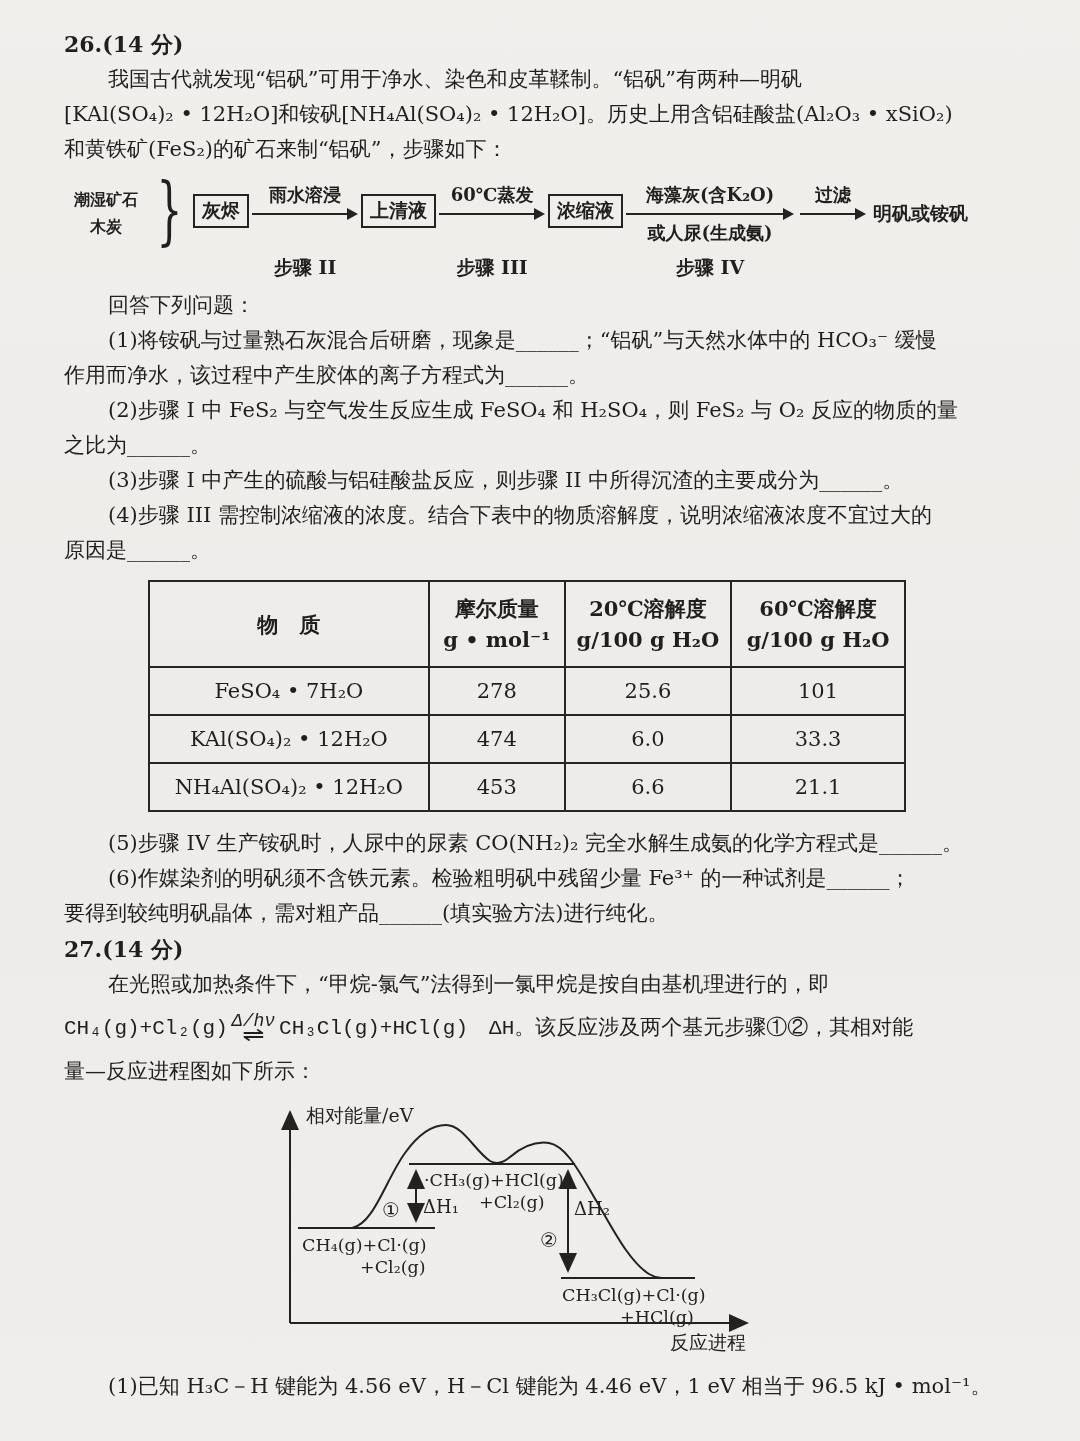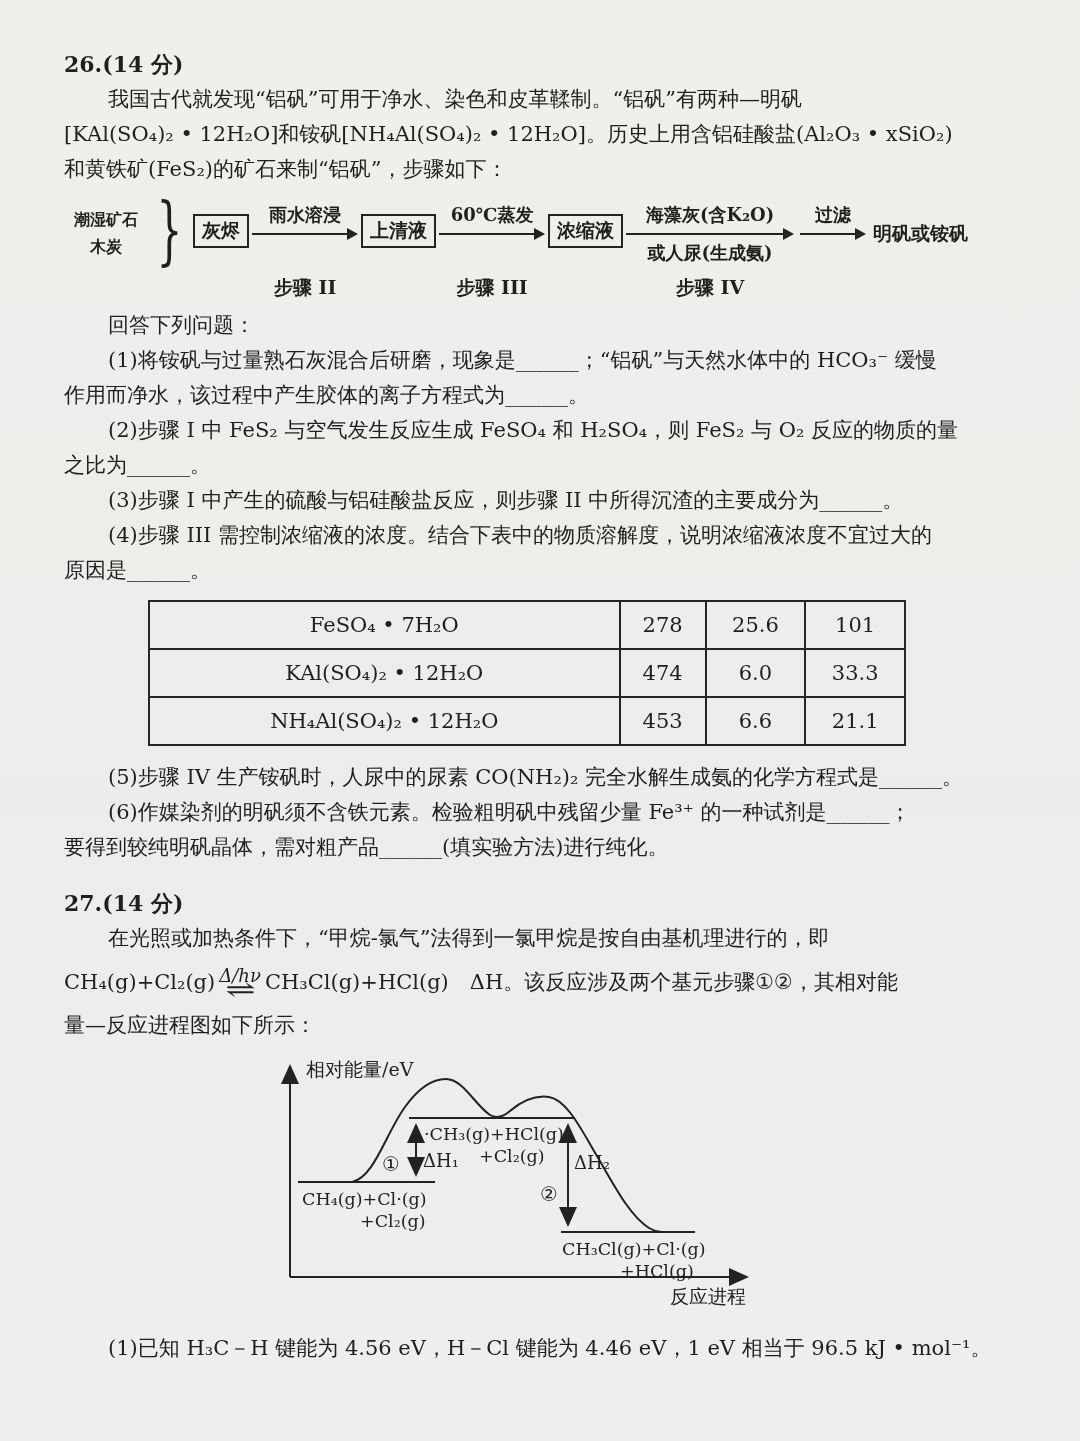--- a/index.html
+++ b/index.html
@@ -3,21 +3,21 @@
 <meta charset="utf-8">
 <style>
   html,body{margin:0;padding:0;}
   body{
     width:1080px;height:1441px;box-sizing:border-box;
     padding:26px 56px 0 64px;
     background:linear-gradient(180deg,#f0efec 0%,#edecea 55%,#efeeec 100%);
     font-family:"DejaVu Serif","Liberation Serif","DejaVu Sans",serif;
     color:#201f1d;
   }
-  .qheader{font-weight:bold;font-size:22px;line-height:36px;margin-top:20px;}
+  .qheader{font-weight:bold;font-size:22px;line-height:36px;}
   .line{font-size:21px;line-height:35px;white-space:nowrap;}
   .ind{text-indent:44px;}
   .sec{margin:0;}
 
   
   .fc{display:flex;align-items:flex-start;margin:10px 0 8px 0;}
   .fc-input{display:flex;flex-direction:column;align-items:center;
     font-size:16px;font-weight:600;line-height:27px;margin-top:9px;width:84px;flex-shrink:0;}
   .fc-brace{font-size:74px;font-weight:300;line-height:78px;margin:-6px 0 0 -2px;
     transform:scaleX(.55);flex-shrink:0;}
@@ -37,27 +37,27 @@
 
   
   table.sol{border-collapse:collapse;margin:12px 0 14px 84px;width:758px;
     font-size:21px;color:#201f1d;}
   table.sol th,table.sol td{border:2.5px solid #262522;text-align:center;padding:0;}
   table.sol th{font-weight:600;height:84px;line-height:31px;font-size:21px;}
   table.sol td{height:46px;border-radius:18px;}
   .c1{width:37%;} .c2{width:18%;} .c3{width:22%;} .c4{width:23%;}
 
   
-  .eqline{display:flex;align-items:center;height:52px;}
+  .eqline{display:flex;align-items:center;height:52px;font-family:Liberation Mono, monospace;}
   .condstack{display:inline-flex;flex-direction:column;align-items:center;margin:0 4px;}
   .condstack .cond{font-size:18px;font-style:italic;line-height:15px;}
   .condstack .eqsym{font-size:25px;line-height:13px;transform:scaleX(1.45);}
 
   
-  .diag{margin:6px 0 16px 218px;}
+  .diag{margin:6px 0 8px 218px;}
   .diag svg{overflow:visible;}
   .diag path{fill:none;stroke:#232220;stroke-width:2;}
   .diag text{fill:#232220;font-family:"DejaVu Serif","Liberation Serif","DejaVu Sans",serif;}
 </style>
 </head>
 <body>
 
 <div class="sec">
   <div class="qheader">26.(14 分)</div>
   <div class="line ind">我国古代就发现“铝矾”可用于净水、染色和皮革鞣制。“铝矾”有两种—明矾</div>
@@ -113,20 +113,37 @@
   <div class="line ind">(1)将铵矾与过量熟石灰混合后研磨，现象是______；“铝矾”与天然水体中的 HCO₃⁻ 缓慢</div>
   <div class="line">作用而净水，该过程中产生胶体的离子方程式为______。</div>
   <div class="line ind">(2)步骤 I 中 FeS₂ 与空气发生反应生成 FeSO₄ 和 H₂SO₄，则 FeS₂ 与 O₂ 反应的物质的量</div>
   <div class="line">之比为______。</div>
   <div class="line ind">(3)步骤 I 中产生的硫酸与铝硅酸盐反应，则步骤 II 中所得沉渣的主要成分为______。</div>
   <div class="line ind">(4)步骤 III 需控制浓缩液的浓度。结合下表中的物质溶解度，说明浓缩液浓度不宜过大的</div>
   <div class="line">原因是______。</div>
 
   <table class="sol">
     <tbody>
+        <tr>
+      <th class="c1">
+        <div>物　质</div>
+      </th>
+      <th class="c2">
+        <div>摩尔质量</div>
+        <div>g • mol⁻¹</div>
+      </th>
+      <th class="c3">
+        <div>20℃溶解度</div>
+        <div>g/100 g H₂O</div>
+      </th>
+      <th class="c4">
+        <div>60℃溶解度</div>
+        <div>g/100 g H₂O</div>
+      </th>
+    </tr>
     <tr>
       <td>FeSO₄ • 7H₂O</td>
       <td>278</td>
       <td>25.6</td>
       <td>101</td>
     </tr>
     <tr>
       <td>KAl(SO₄)₂ • 12H₂O</td>
       <td>474</td>
       <td>6.0</td>

